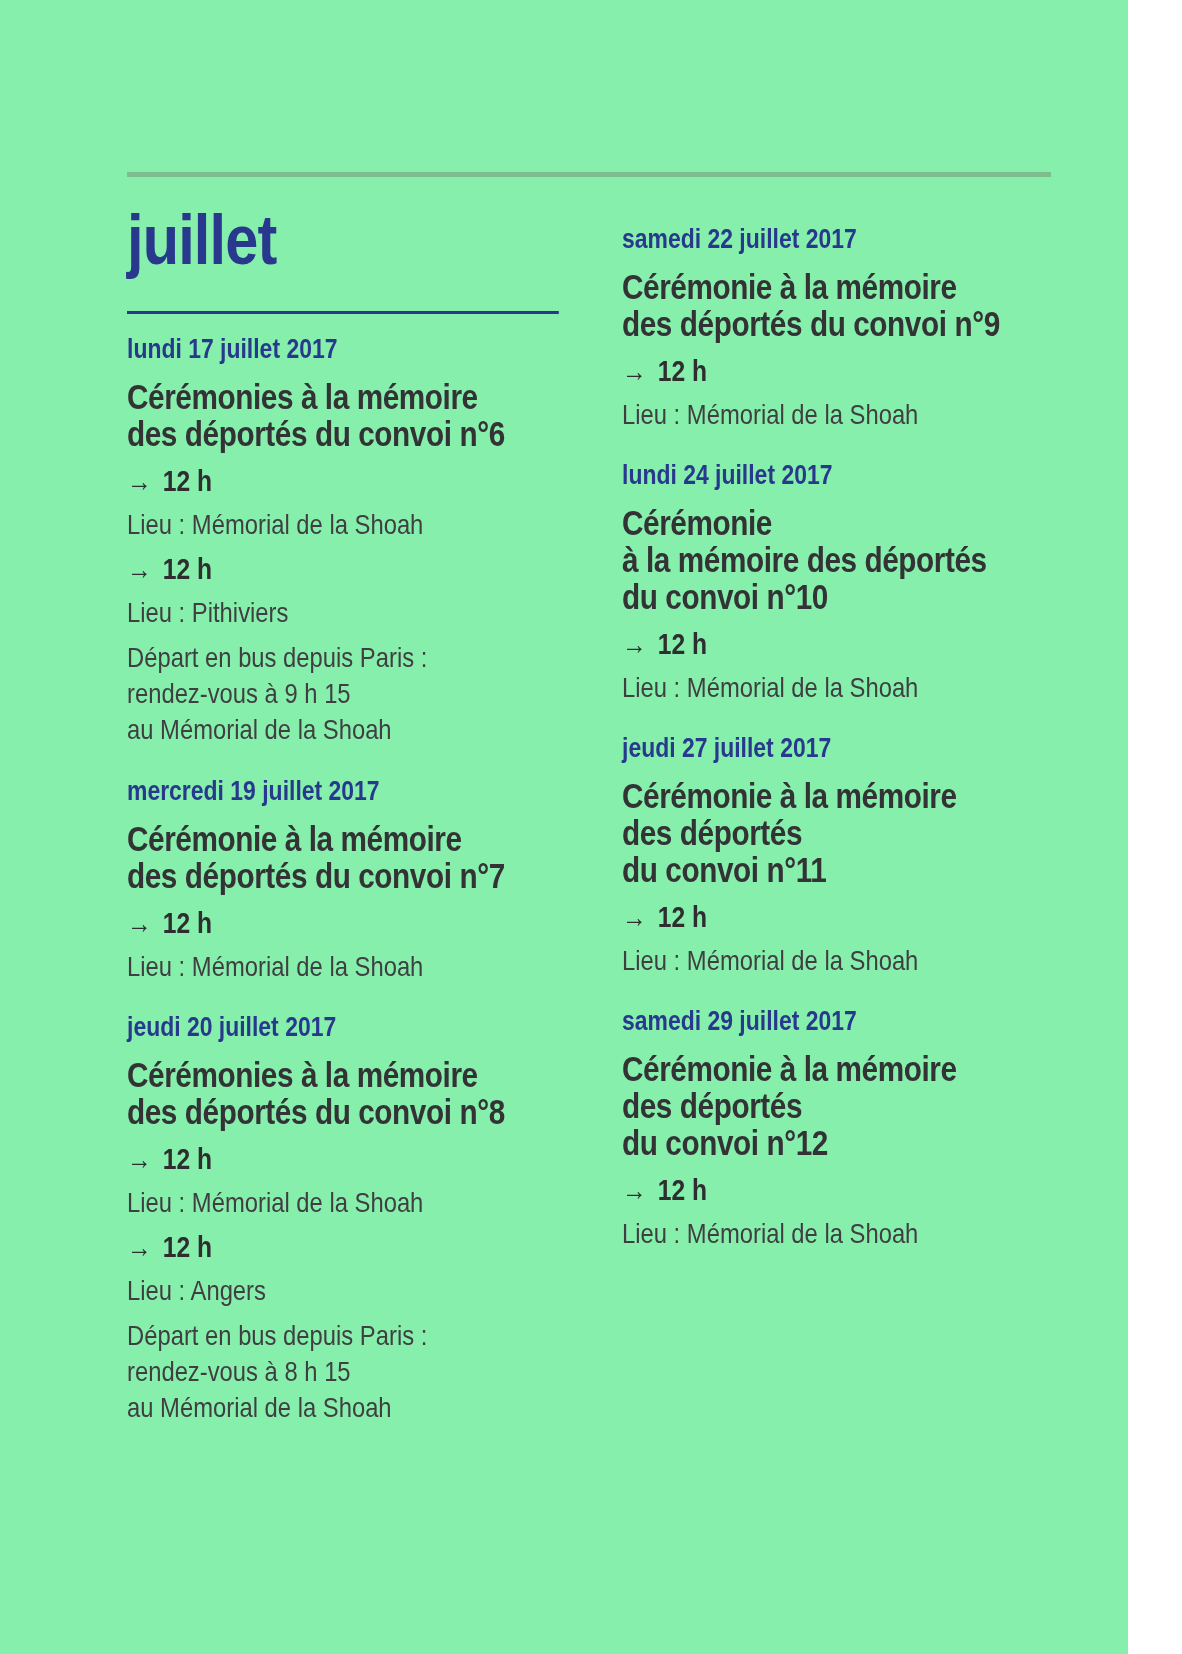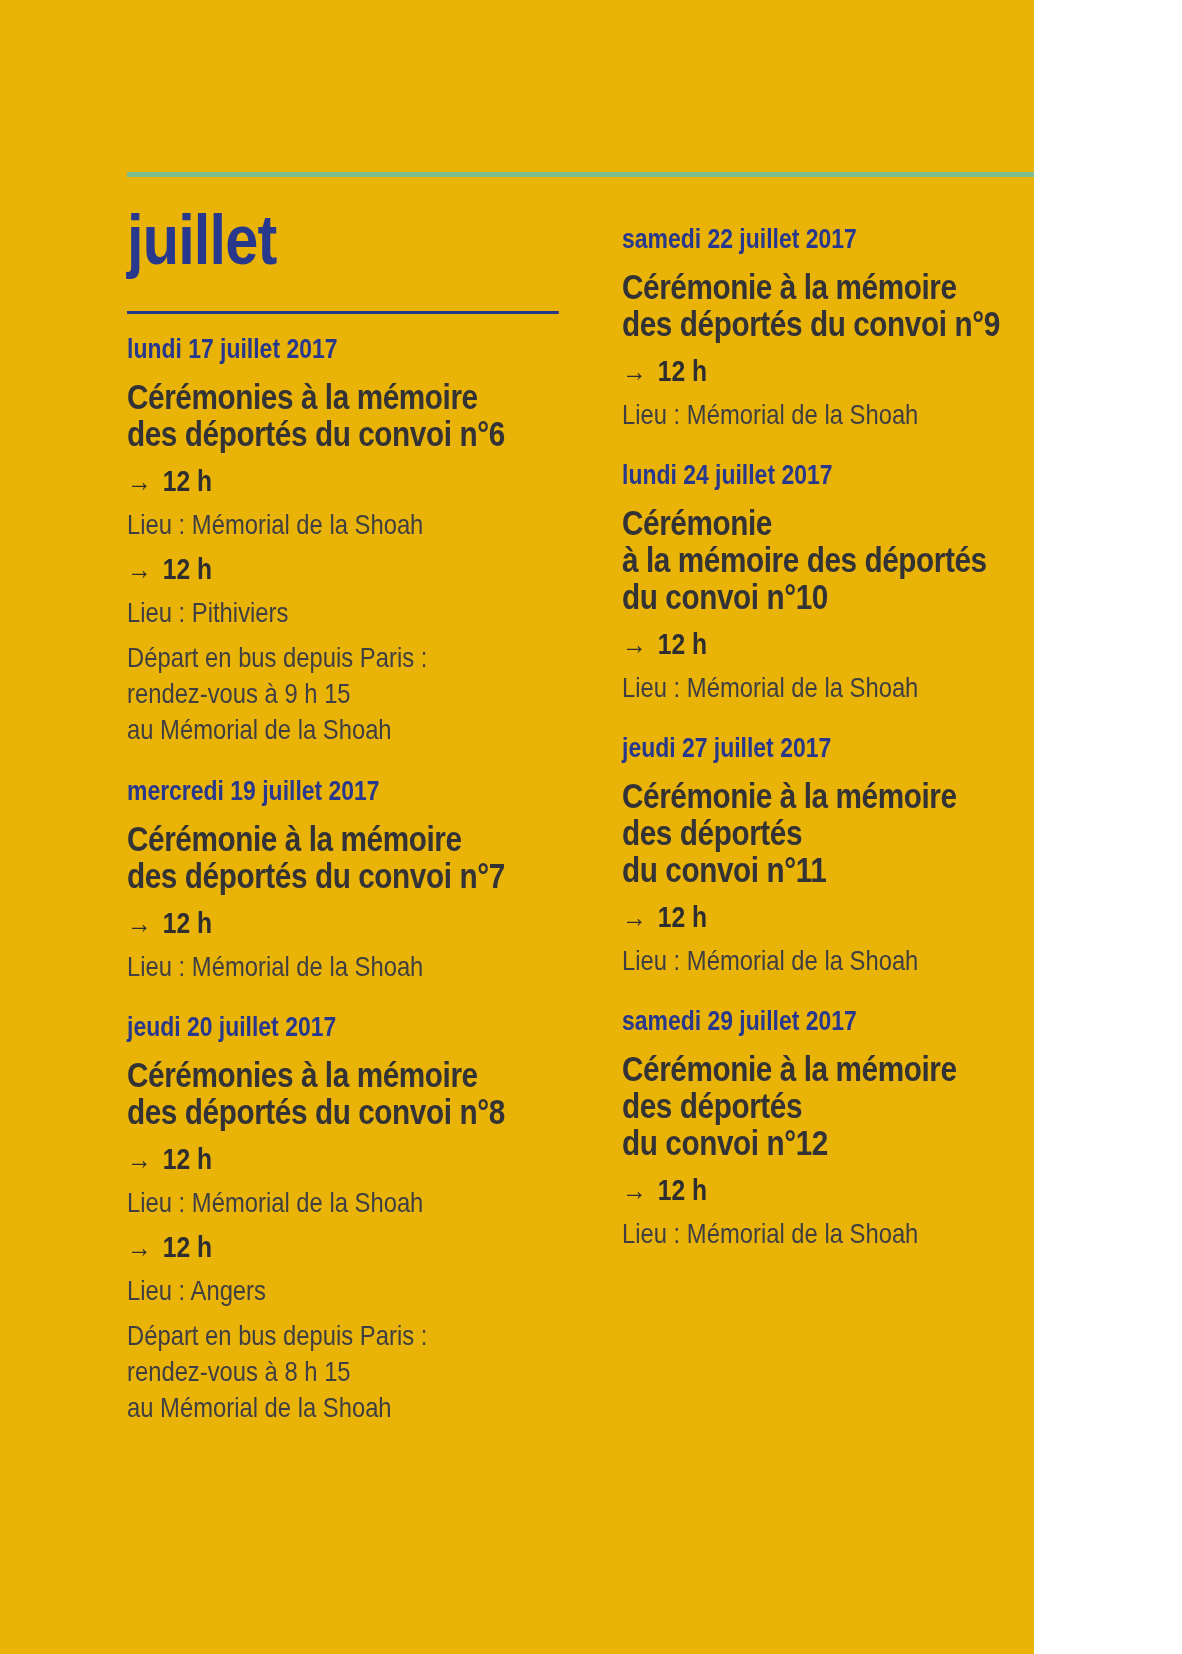--- a/index.html
+++ b/index.html
@@ -2,23 +2,23 @@
 <html><head>
 <meta charset="utf-8">
 <style>
   html, body {
     margin: 0;
     padding: 0;
     background: #ffffff;
   }
   .page {
     position: relative;
-    width: 1034px;
+    width: 1128px;
     height: 1654px;
-    background: #eab308;
+    background: #86efac;
     overflow: hidden;
     font-family: "Liberation Sans", "DejaVu Sans", sans-serif;
     color: #3f3f42;
   }
   .green-rule {
     position: absolute;
     left: 127px;
     top: 172px;
     width: 924px;
     height: 5px;

